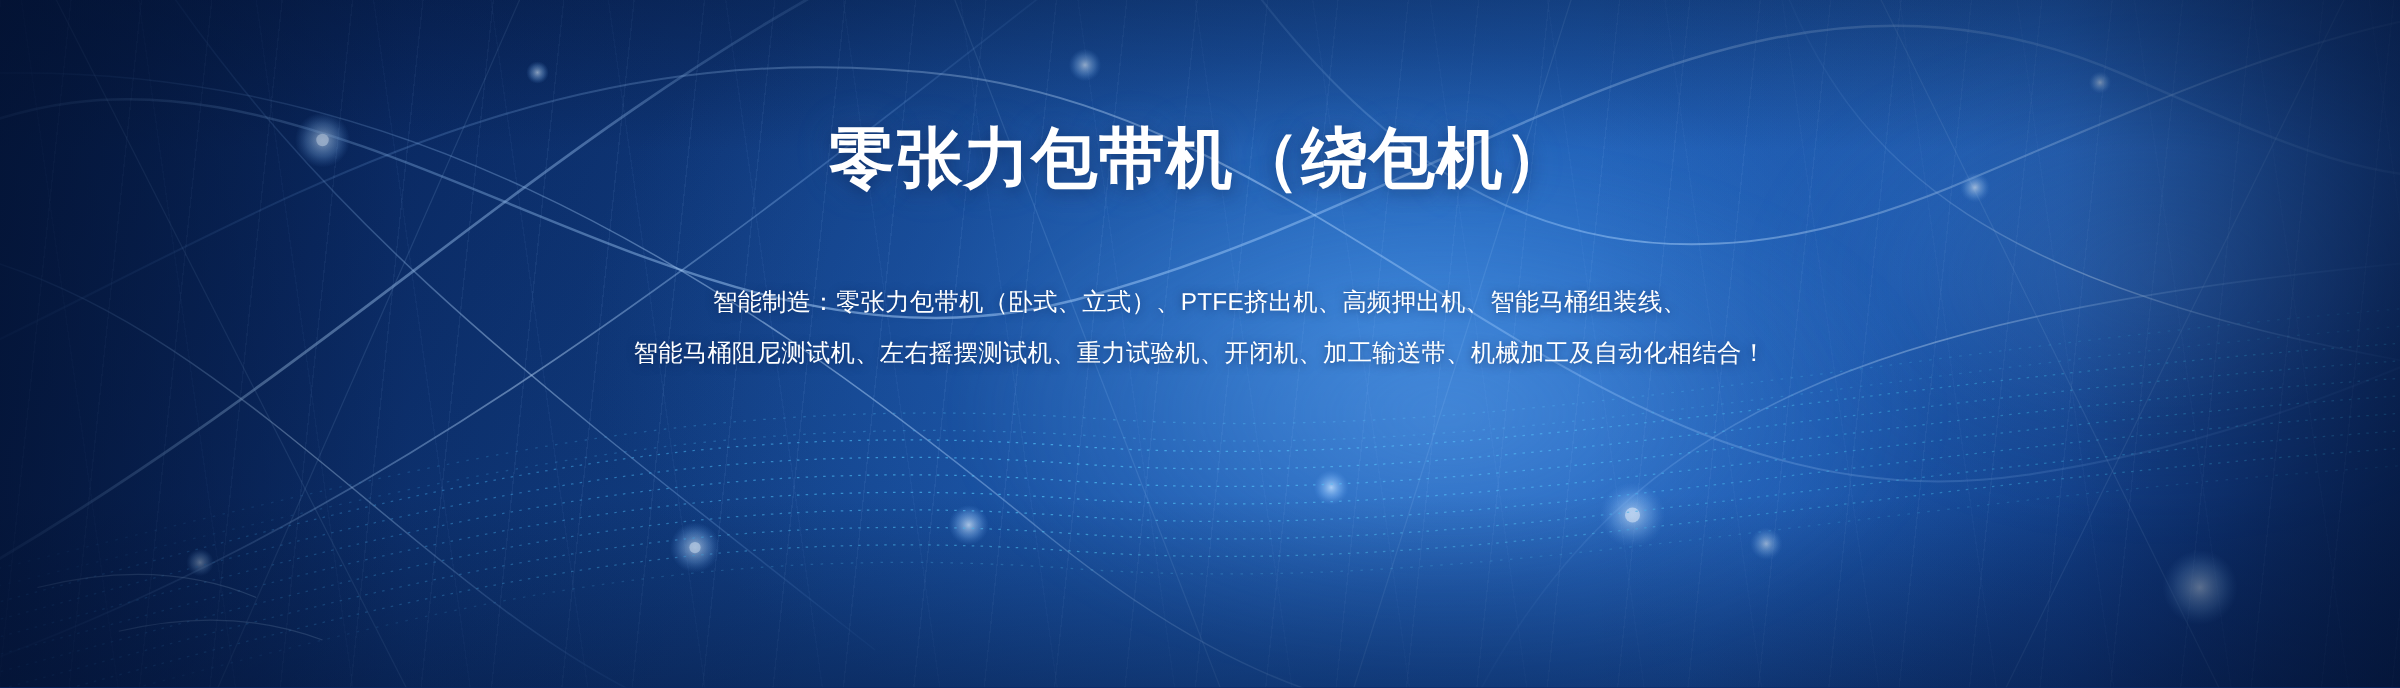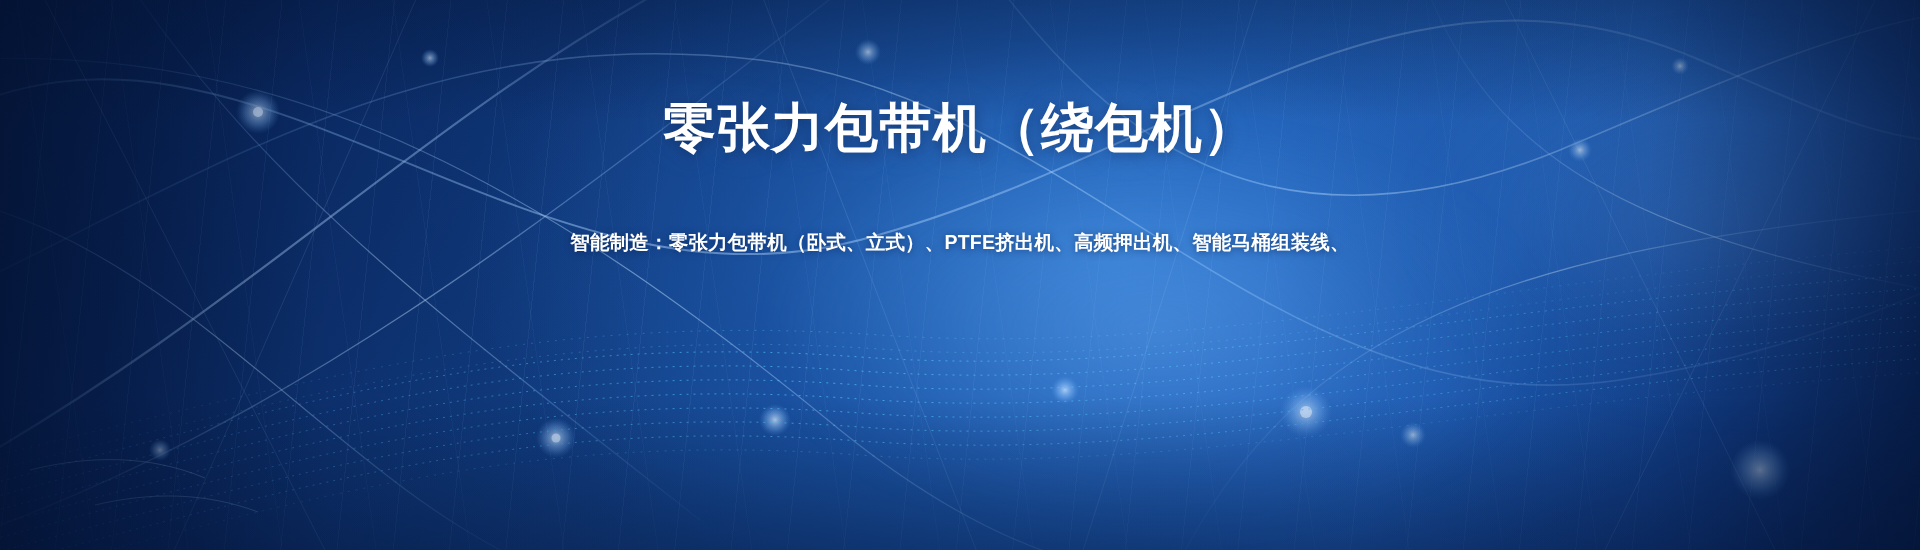--- a/index.html
+++ b/index.html
@@ -108,21 +108,21 @@
     line-height: 1.22;
     text-shadow: 0 2px 14px rgba(5,25,70,0.55), 0 0 34px rgba(120,180,255,0.20);
     white-space: nowrap;
   }
   .headline .l2 { letter-spacing: 0px; }
 
   .subtitle {
     margin-top: 26px;
     color: #ffffff;
     font-size: 19.5px;
-    font-weight: bold;
+    font-weight: normal;
     line-height: 2.12;
     letter-spacing: 0.2px;
     text-shadow: 0 1px 7px rgba(5,25,70,0.55);
     white-space: nowrap;
   }
 </style>
 </head>
 <body>
 
 <div class="banner">
@@ -251,16 +251,17 @@
     <div class="glow-center"></div>
     <div class="vignette"></div>
   </div>
 
   <div class="content">
     <h1 class="headline">
       <div class="l1">零张力包带机（绕包机）</div>
     </h1>
     <div class="subtitle">
       <div>智能制造：零张力包带机（卧式、立式）、PTFE挤出机、高频押出机、智能马桶组装线、</div>
+      <div>智能马桶阻尼测试机、左右摇摆测试机、重力试验机、开闭机、加工输送带、机械加工及自动化相结合！</div>
     </div>
   </div>
 
 </div>
 
 </body></html>

